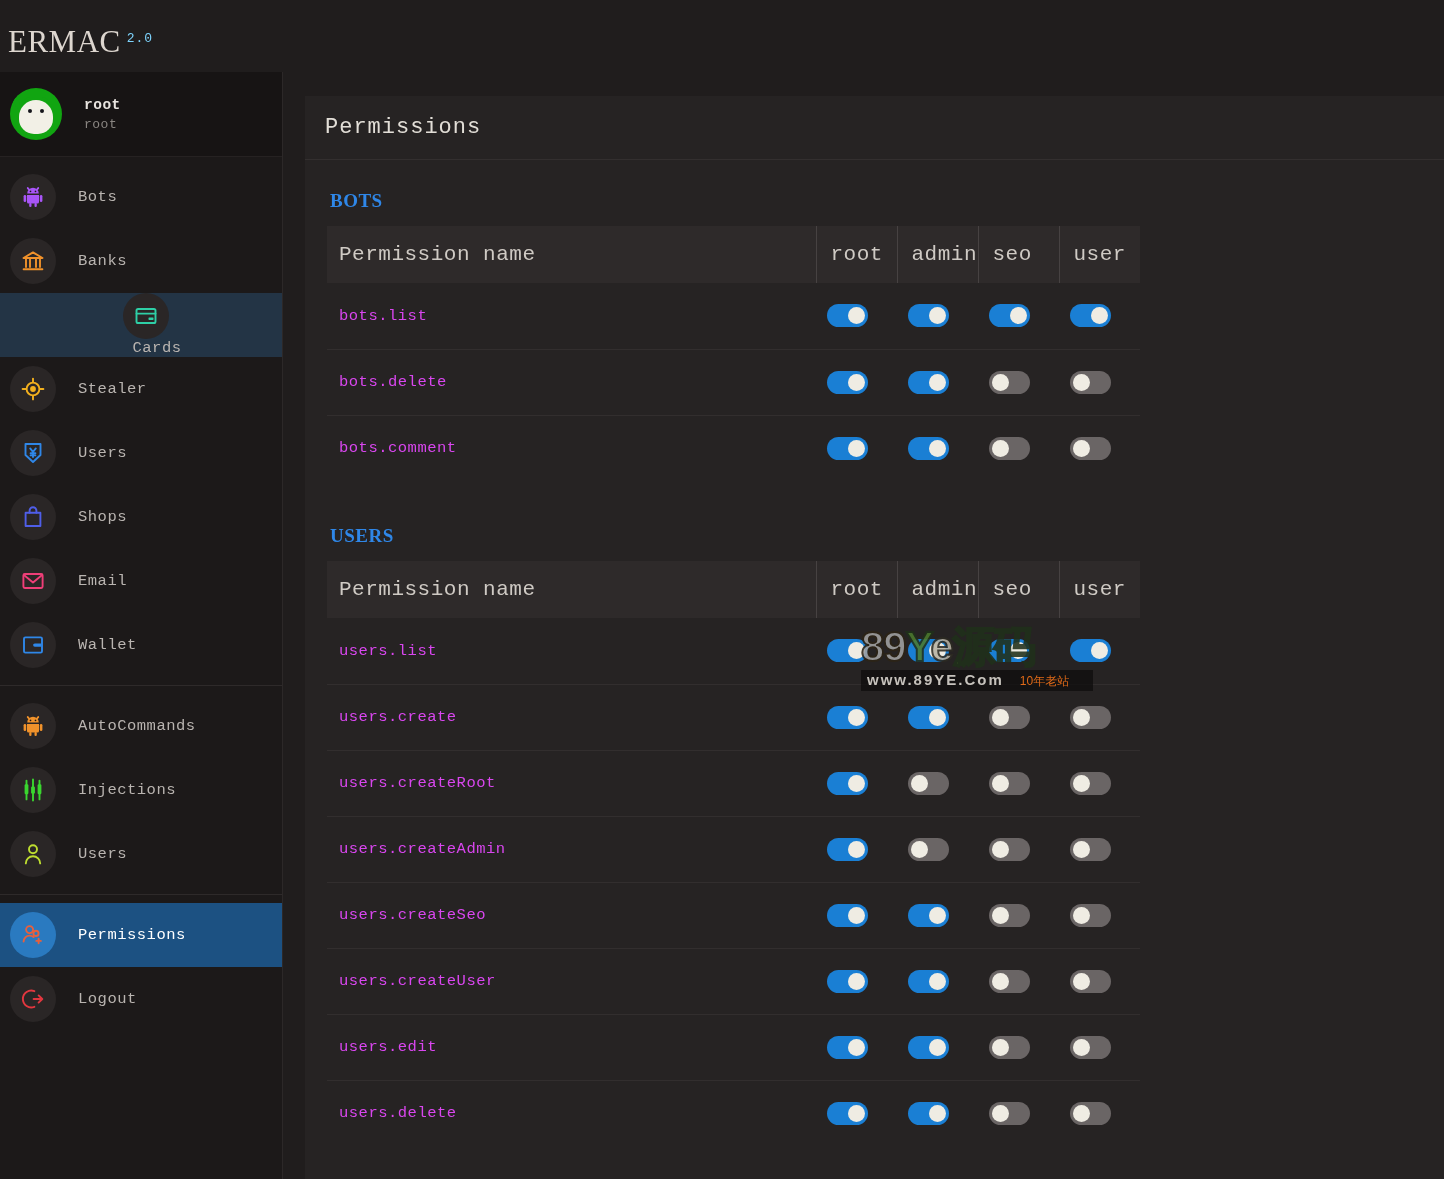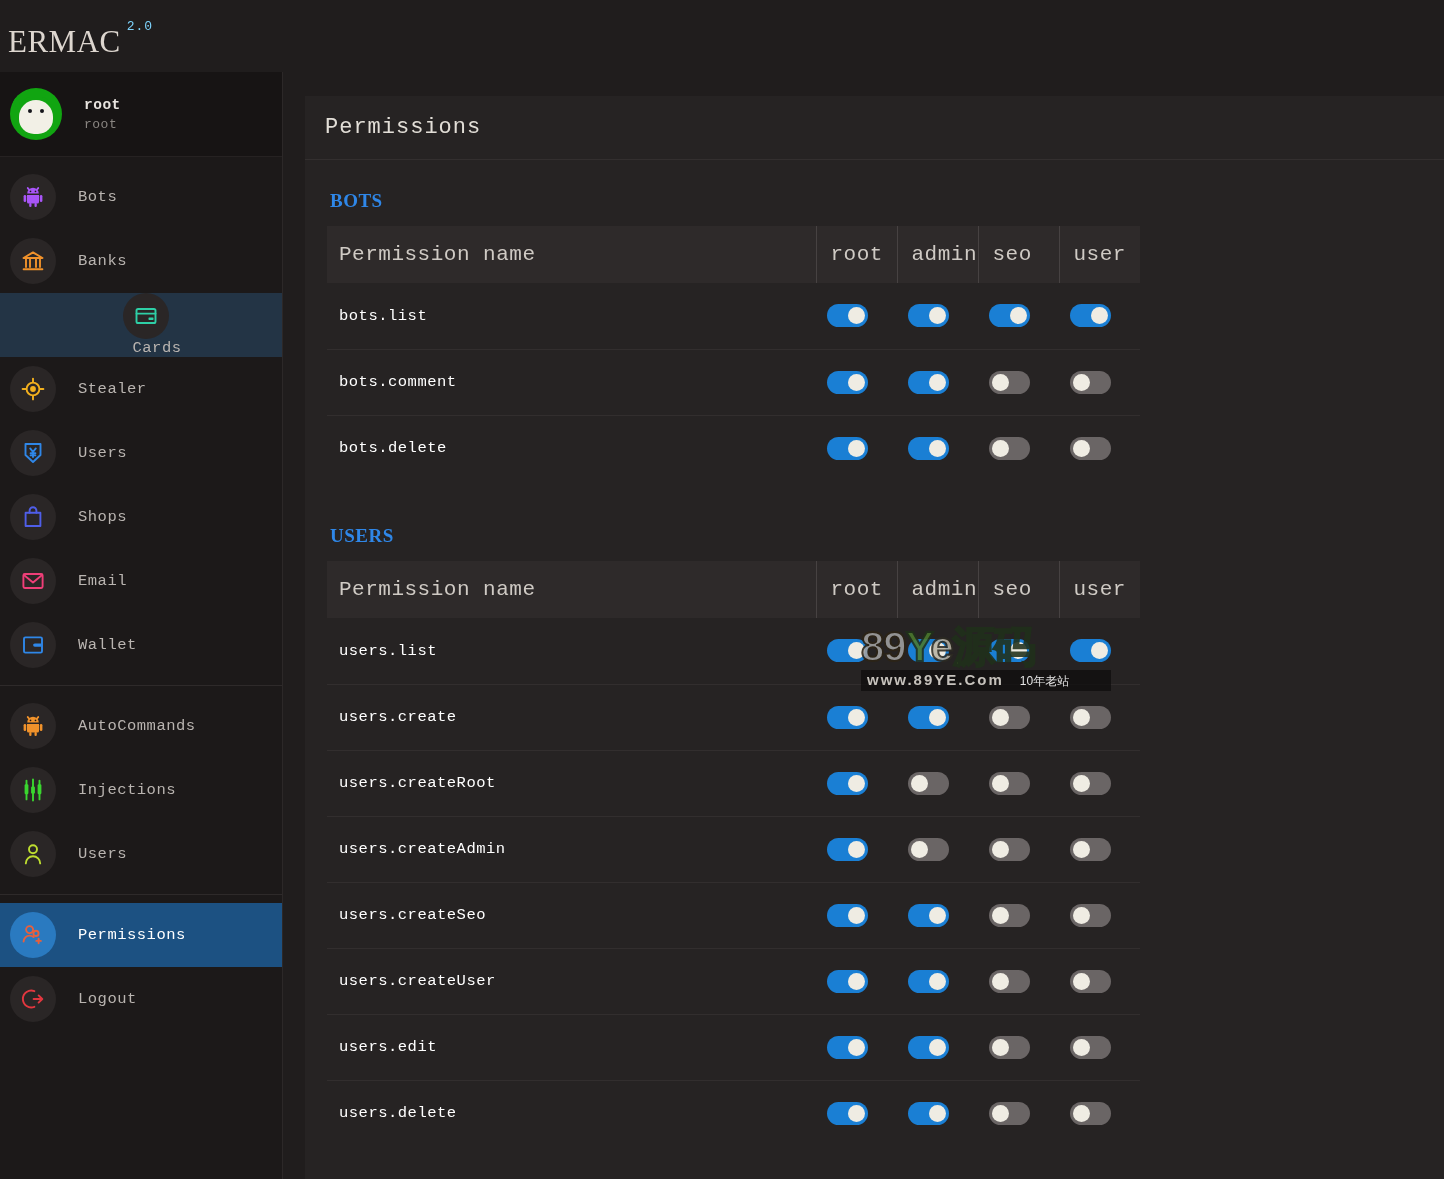--- a/index.html
+++ b/index.html
@@ -11,21 +11,21 @@
   }
 
   
   #topbar {
     position: absolute; left: 0; top: 0; width: 1444px; height: 72px;
     background: #201d1d;
     display: flex; align-items: center;
   }
   #brand {
     margin-left: 8px;
-    display: flex; align-items: flex-start;
+    display: flex; align-items: center;
     line-height: 1;
   }
   #brand-name {
     font-family: "Liberation Serif", "DejaVu Serif", serif;
     font-size: 31px; color: #ddd6cf; letter-spacing: .5px;
     padding-top: 10px;
   }
   #brand-ver {
     font-size: 13px; color: #7dd3fc; margin-left: 6px; padding-top: 4px;
     letter-spacing: 1px;
@@ -130,21 +130,21 @@
     padding: 17px 0 17px 0;
     height: 54px;
   }
   table.perm thead th.pname { padding-left: 12px; width: 489px; }
   table.perm thead th.role  {
     width: 81px; text-align: left; padding-left: 14px;
     border-left: 1px solid #474242;
   }
   table.perm tbody td {
     border-top: 1px solid #322e2e;
-    height: 66px; font-size: 15.5px; color: #ffffff; letter-spacing: .5px;
+    height: 66px; font-size: 15.5px; color: #d946ef; letter-spacing: .5px;
   }
   table.perm tbody tr:first-child td { border-top: none; }
   table.perm tbody td.pname { padding-left: 12px; }
   table.perm tbody td.cell  { text-align: left; padding-left: 11px; }
 
   .sw {
     display: inline-block; width: 41px; height: 23px; border-radius: 12px;
     position: relative; cursor: pointer; vertical-align: middle;
     background: #6a6565;
   }
@@ -167,24 +167,24 @@
     font-weight: bold; font-size: 42px; letter-spacing: -1px;
     line-height: 46px; white-space: nowrap;
   }
   #wm-top .o { color: #a3a3a3; -webkit-text-stroke: 2px #2c2416; }
   #wm-top .g { color: #4c7a2e; -webkit-text-stroke: 2px #20301a; }
   #wm-top .t { color: #b8b2a4; -webkit-text-stroke: 2px #2c2a22; }
   #wm-bot {
     background: rgba(14,12,12,.82);
     font-family: "Liberation Sans", "DejaVu Sans", sans-serif;
     display: flex; align-items: baseline; gap: 16px;
-    padding: 1px 6px; width: 250px;
+    padding: 1px 6px; width: 232px;
   }
   #wm-url { font-size: 15px; font-weight: bold; color: #ddd9d2; letter-spacing: 2px; }
-  #wm-sub { font-size: 12px; color: #ffffff; }
+  #wm-sub { font-size: 12px; color: #f97316; }
 </style>
 </head>
 <body>
 
 <div id="topbar">
   <div id="brand">
     <span id="brand-name">ERMAC</span>
     <span id="brand-ver">2.0</span>
   </div>
 </div>
@@ -376,28 +376,28 @@
               </thead>
               <tbody>
                 <tr>
                   <td class="pname">bots.list</td>
                   <td class="cell"><span class="sw on" role="switch" aria-checked="true"><span class="knob"></span></span></td>
                   <td class="cell"><span class="sw on" role="switch" aria-checked="true"><span class="knob"></span></span></td>
                   <td class="cell"><span class="sw on" role="switch" aria-checked="true"><span class="knob"></span></span></td>
                   <td class="cell"><span class="sw on" role="switch" aria-checked="true"><span class="knob"></span></span></td>
                 </tr>
                 <tr>
+                  <td class="pname">bots.delete</td>
+                  <td class="cell"><span class="sw on" role="switch" aria-checked="true"><span class="knob"></span></span></td>
+                  <td class="cell"><span class="sw on" role="switch" aria-checked="true"><span class="knob"></span></span></td>
+                  <td class="cell"><span class="sw" role="switch" aria-checked="false"><span class="knob"></span></span></td>
+                  <td class="cell"><span class="sw" role="switch" aria-checked="false"><span class="knob"></span></span></td>
+                </tr>
+                <tr>
                   <td class="pname">bots.comment</td>
-                  <td class="cell"><span class="sw on" role="switch" aria-checked="true"><span class="knob"></span></span></td>
-                  <td class="cell"><span class="sw on" role="switch" aria-checked="true"><span class="knob"></span></span></td>
-                  <td class="cell"><span class="sw" role="switch" aria-checked="false"><span class="knob"></span></span></td>
-                  <td class="cell"><span class="sw" role="switch" aria-checked="false"><span class="knob"></span></span></td>
-                </tr>
-                <tr>
-                  <td class="pname">bots.delete</td>
                   <td class="cell"><span class="sw on" role="switch" aria-checked="true"><span class="knob"></span></span></td>
                   <td class="cell"><span class="sw on" role="switch" aria-checked="true"><span class="knob"></span></span></td>
                   <td class="cell"><span class="sw" role="switch" aria-checked="false"><span class="knob"></span></span></td>
                   <td class="cell"><span class="sw" role="switch" aria-checked="false"><span class="knob"></span></span></td>
                 </tr>
               </tbody>
             </table>
           </div>
           <div class="section">
             <div class="sect-title">USERS</div>

